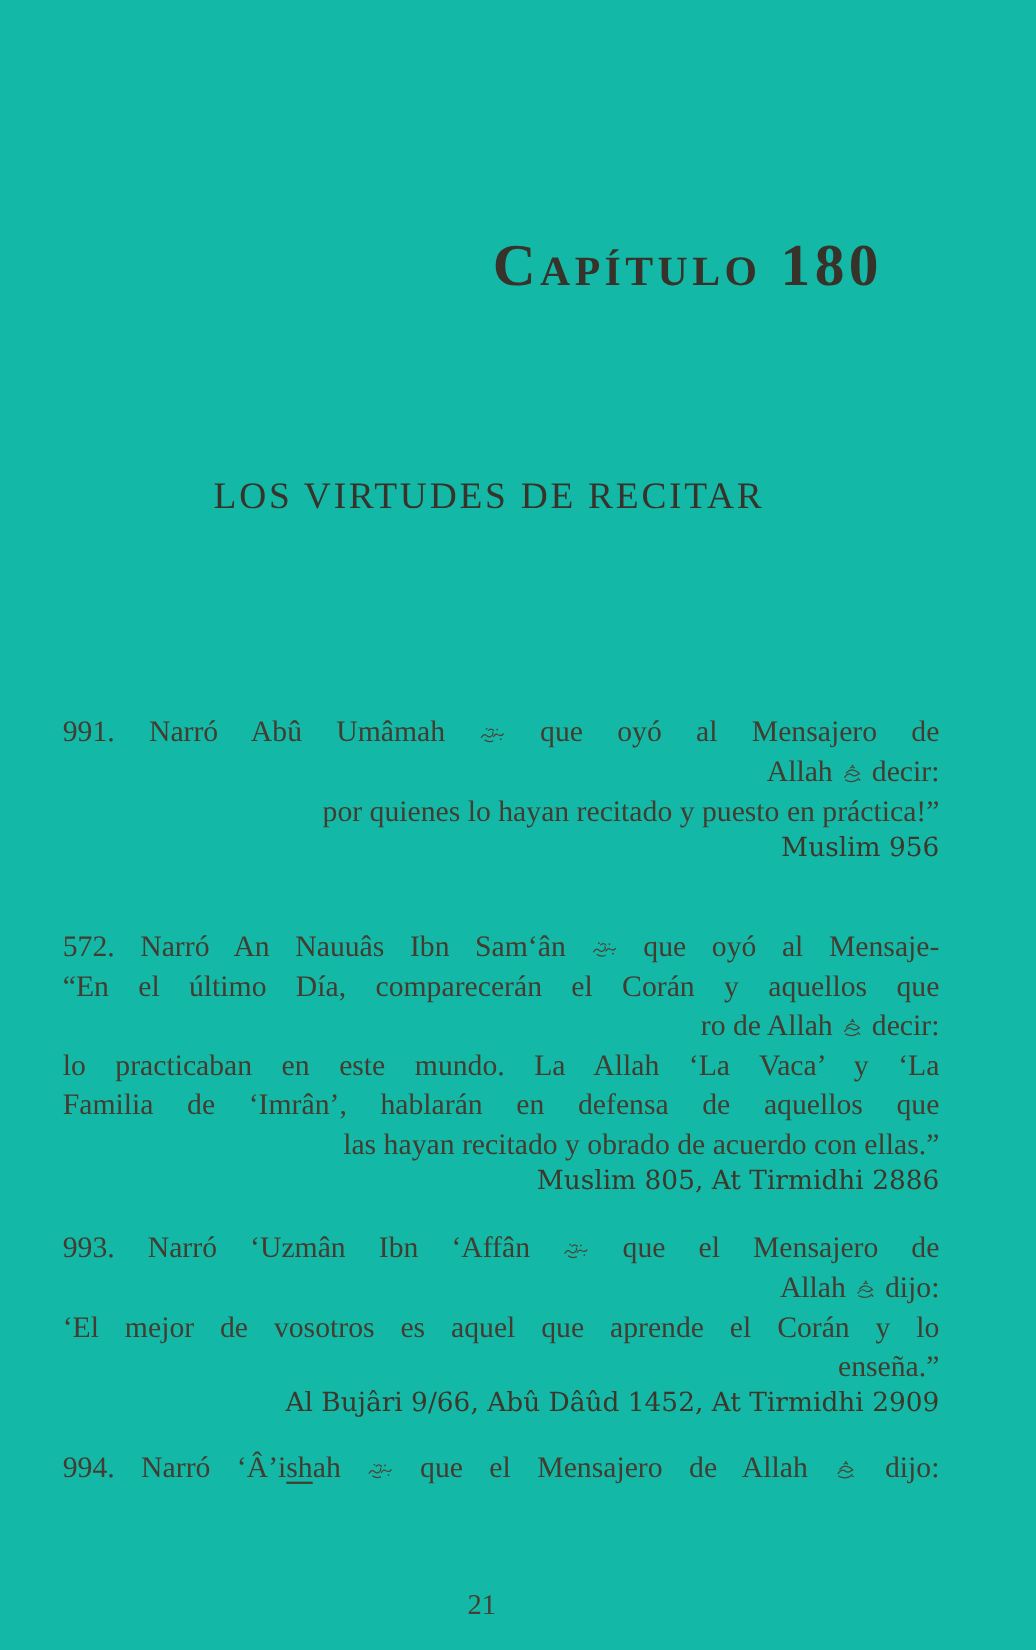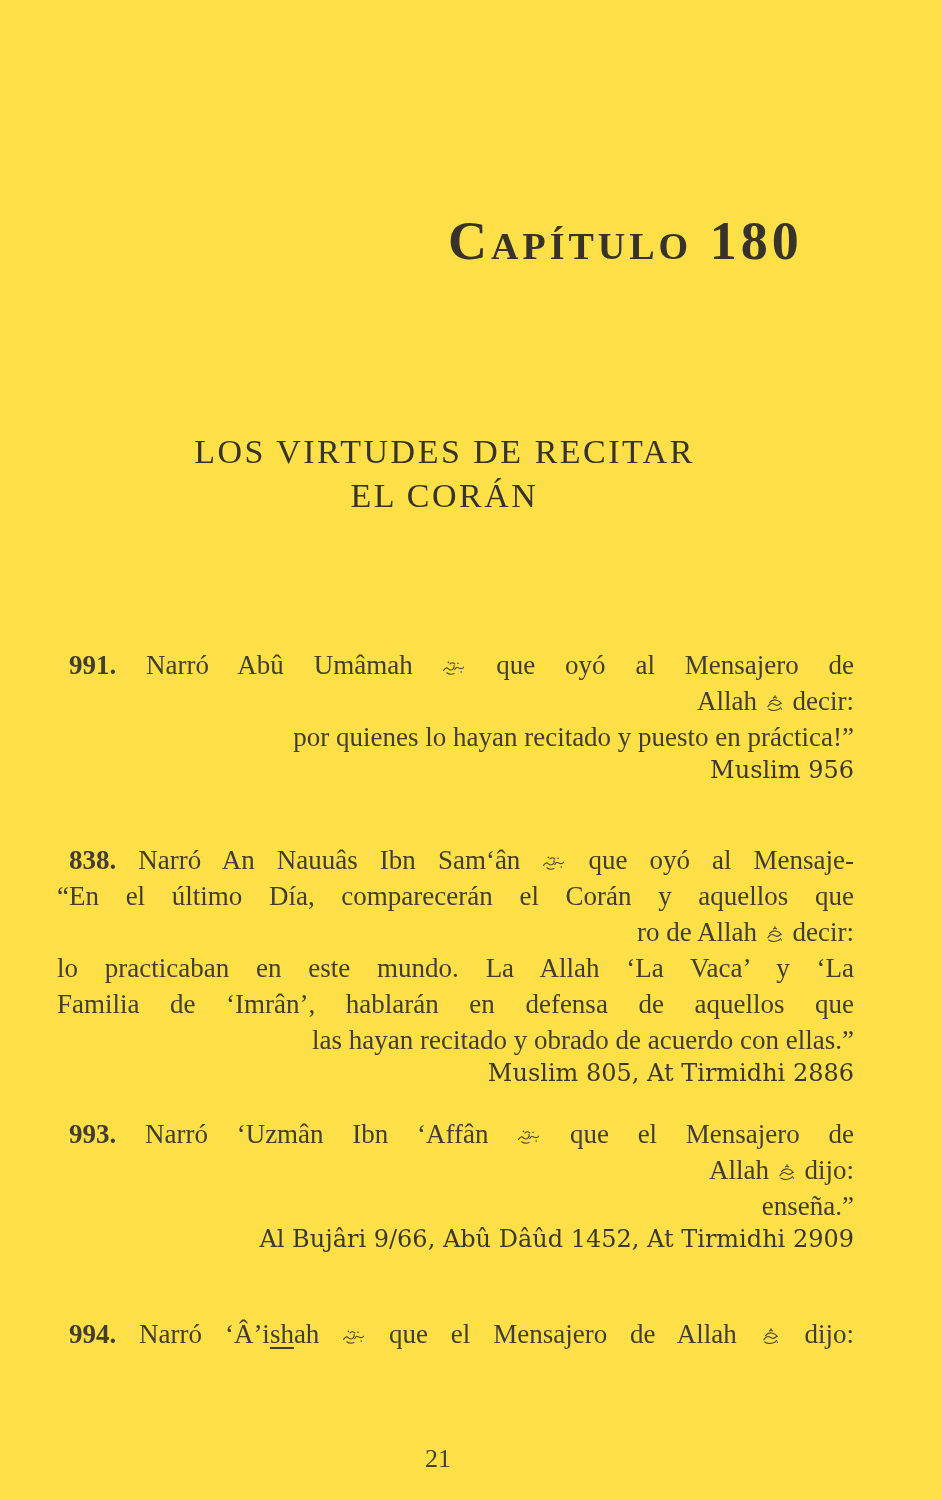--- a/index.html
+++ b/index.html
@@ -1,19 +1,19 @@
 <!DOCTYPE html>
 <html><head>
 <meta charset="utf-8">
 <style>
   html,body{margin:0;padding:0;background:#888;}
   .page{
     position:relative;
     width:942px;height:1500px;
-    background:#fde047;
+    background:#14b8a6;
     overflow:hidden;
     font-family:"Liberation Serif","DejaVu Serif",serif;
     color:#423d30;
   }
   .chapter-title{
     position:absolute;
     top:214px;left:448px;
     font-variant:small-caps;
     font-weight:700;
     font-size:54px;
@@ -45,21 +45,21 @@
   }
   .line.justify{text-align:justify;text-align-last:justify;}
   .line.left{text-align:right;}
   .line.cite{
     text-align:right;
     font-family:"DejaVu Serif",serif;
     font-size:24px;
     line-height:30px;
     color:#3c372b;
   }
-  .bold{font-weight:700;margin-left:12px;}
+  .bold{font-weight:400;}
   .underl{text-decoration:underline;text-underline-offset:4px;text-decoration-thickness:1.5px;}
   .callig{
     display:inline-block;
     vertical-align:-3px;
     color:#4a4336;
   }
   .page-number{
     position:absolute;
     top:1444px;left:57px;width:762px;
     text-align:center;
@@ -69,21 +69,20 @@
 </style>
 </head>
 <body>
 
 <div class="page">
 
   <div class="chapter-title">Capítulo 180</div>
 
   <div class="subtitle">
     <div>LOS VIRTUDES DE RECITAR</div>
-    <div>EL CORÁN</div>
   </div>
 
   <div class="entries">
       <div class="entry entry-991">
         <div class="line justify"><span class="bold">991.</span><span> Narró Abû Umâmah </span><svg class="callig" viewBox="0 0 30 22" width="24" height="18" xmlns="http://www.w3.org/2000/svg">
       <g fill="none" stroke="currentColor" stroke-width="1.4" stroke-linecap="round">
         <path d="M2 14 q3 -5 6 -2 q3 3 6 0 q2 -2 1 -4"></path>
         <path d="M16 13 q2 -4 5 -2 q4 2 6 -1"></path>
         <path d="M6 17 q4 3 9 1"></path>
         <path d="M10 6 q3 -3 6 0"></path>
@@ -103,21 +102,21 @@
       </g>
       <g fill="currentColor">
         <circle cx="13" cy="2.5" r="1"></circle>
         <circle cx="21" cy="19" r="1"></circle>
       </g>
     </svg><span> decir:</span></div>
         <div class="line left"><span>por quienes lo hayan recitado y puesto en práctica!”</span></div>
         <div class="line cite"><span>Muslim 956</span></div>
       </div>
       <div class="entry entry-992">
-        <div class="line justify"><span class="bold">838.</span><span> Narró An Nauuâs Ibn Sam‘ân </span><svg class="callig" viewBox="0 0 30 22" width="24" height="18" xmlns="http://www.w3.org/2000/svg">
+        <div class="line justify"><span class="bold">572.</span><span> Narró An Nauuâs Ibn Sam‘ân </span><svg class="callig" viewBox="0 0 30 22" width="24" height="18" xmlns="http://www.w3.org/2000/svg">
       <g fill="none" stroke="currentColor" stroke-width="1.4" stroke-linecap="round">
         <path d="M2 14 q3 -5 6 -2 q3 3 6 0 q2 -2 1 -4"></path>
         <path d="M16 13 q2 -4 5 -2 q4 2 6 -1"></path>
         <path d="M6 17 q4 3 9 1"></path>
         <path d="M10 6 q3 -3 6 0"></path>
       </g>
       <g fill="currentColor">
         <circle cx="8" cy="4" r="1"></circle>
         <circle cx="20" cy="5" r="1"></circle>
         <circle cx="24" cy="16" r="1"></circle>
@@ -160,20 +159,21 @@
         <path d="M4 16 q4 -6 8 -3 q4 3 8 -1"></path>
         <path d="M6 11 q4 -5 9 -3 q4 1 6 4"></path>
         <path d="M5 19 q5 3 11 1 q3 -1 4 -3"></path>
         <path d="M11 5 q2 -2 4 0"></path>
       </g>
       <g fill="currentColor">
         <circle cx="13" cy="2.5" r="1"></circle>
         <circle cx="21" cy="19" r="1"></circle>
       </g>
     </svg><span> dijo:</span></div>
+        <div class="line justify"><span>‘El mejor de vosotros es aquel que aprende el Corán y lo</span></div>
         <div class="line left"><span>enseña.”</span></div>
         <div class="line cite"><span>Al Bujâri 9/66, Abû Dâûd 1452, At Tirmidhi 2909</span></div>
       </div>
       <div class="entry entry-994">
         <div class="line justify"><span class="bold">994.</span><span> Narró ‘Â’i</span><span class="underl">sh</span><span>ah </span><svg class="callig" viewBox="0 0 30 22" width="24" height="18" xmlns="http://www.w3.org/2000/svg">
       <g fill="none" stroke="currentColor" stroke-width="1.4" stroke-linecap="round">
         <path d="M2 14 q3 -5 6 -2 q3 3 6 0 q2 -2 1 -4"></path>
         <path d="M16 13 q2 -4 5 -2 q4 2 6 -1"></path>
         <path d="M6 17 q4 3 9 1"></path>
         <path d="M10 6 q3 -3 6 0"></path>

